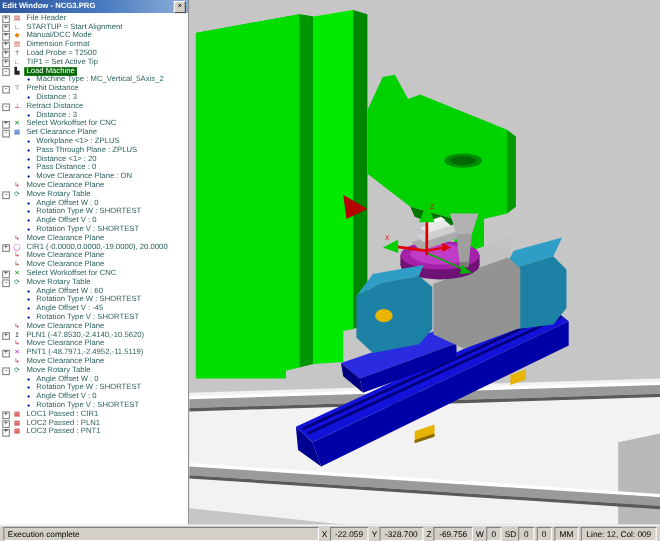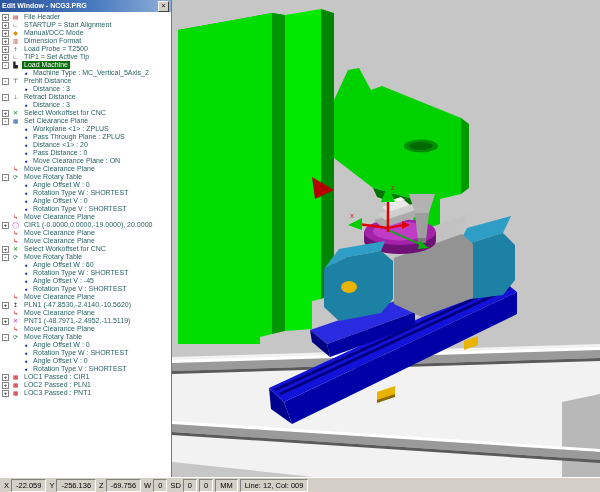--- a/index.html
+++ b/index.html
@@ -507,29 +507,30 @@
         <polygon points="190,218 190,230 176,225" fill="#00d000"></polygon>
         <line x1="216" y1="228" x2="231" y2="225" stroke="#e00000" stroke-width="2"></line>
         <polygon points="230,221 230,229 238,225" fill="#e00000"></polygon>
         <text x="219" y="190" font-size="6" fill="#e00000">Z</text>
         <text x="178" y="218" font-size="6" fill="#e00000">X</text>
       </g>
     </svg>
   </div>
 
   <div id="status-bar">
+    <span id="status-msg">Execution complete</span>
     <span id="status-cells" style="display: flex; gap: 2px;">
     <span class="scell">
       <span class="slabel">X</span>
       <span class="sval">-22.059</span>
     </span>
 
     <span class="scell">
       <span class="slabel">Y</span>
-      <span class="sval">-256.136</span>
+      <span class="sval">-328.700</span>
     </span>
 
     <span class="scell">
       <span class="slabel">Z</span>
       <span class="sval">-69.756</span>
     </span>
 
     <span class="scell">
       <span class="slabel">W</span>
       <span class="sval">0</span>

